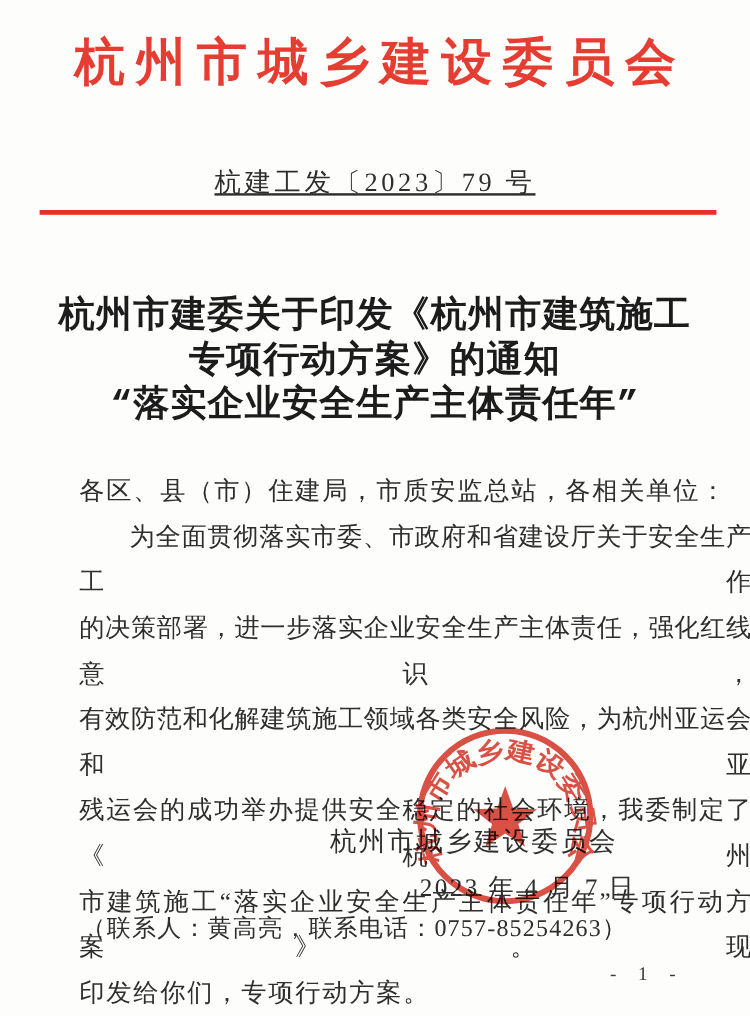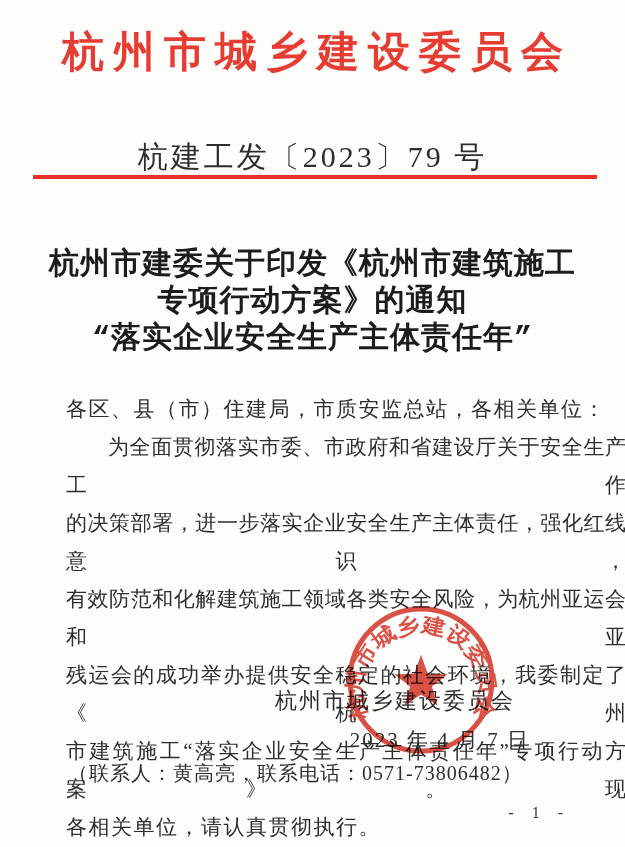--- a/index.html
+++ b/index.html
@@ -29,24 +29,25 @@
     font-weight: 700;
     color: var(--header-red);
     letter-spacing: 9px;
     text-indent: 9px; 
     white-space: nowrap;
   }
   .doc-number {
     position: absolute;
     top: 137px; left: 0; right: 0;
     text-align: center;
-    font-size: 30px;
+    font-size: 22px;
     letter-spacing: 3px;
     color: var(--ink);
     white-space: nowrap;
+    text-decoration: underline;
   }
   .red-rule {
     position: absolute;
     top: 175px; left: 33px;
     width: 564px; height: 4px;
     background: var(--rule-red);
   }
   .notice-title {
     position: absolute;
     top: 247px; left: 0; right: 0;
@@ -141,28 +142,28 @@
     <div>“落实企业安全生产主体责任年”</div>
   </div>
 
   <div class="body-text">
     <div class="body-line">各区、县（市）住建局，市质安监总站，各相关单位：</div>
     <div class="body-line just indent">为全面贯彻落实市委、市政府和省建设厅关于安全生产工作</div>
     <div class="body-line just">的决策部署，进一步落实企业安全生产主体责任，强化红线意识，</div>
     <div class="body-line just">有效防范和化解建筑施工领域各类安全风险，为杭州亚运会和亚</div>
     <div class="body-line just">残运会的成功举办提供安全稳定的社会环境，我委制定了《杭州</div>
     <div class="body-line just">市建筑施工“落实企业安全生产主体责任年”专项行动方案》。现</div>
-    <div class="body-line">各相关单位，请认真贯彻执行。</div>
+    <div class="body-line">印发给你们，专项行动方案。</div>
   </div>
 
   <div class="sign-org">杭州市城乡建设委员会</div>
 
   <div class="sign-date">2023 年 4 月 7 日</div>
 
-  <div class="contact-line">（联系人：黄高亮，联系电话：0571-73806482）</div>
+  <div class="contact-line">（联系人：黄高亮，联系电话：0757-85254263）</div>
 
   <div class="page-number">- 1 -</div>
 
   <div class="official-seal">
     <svg viewBox="0 0 160 150" xmlns="http://www.w3.org/2000/svg">
       <circle cx="80" cy="75" r="71" fill="none" stroke="#d6392c" stroke-width="5"></circle>
       <polygon fill="#d6392c" points="80,50 86.8,68.7 106.6,69.3 90.9,81.6 96.5,100.7 80,89.5 63.5,100.7 69.1,81.6 53.4,69.3 73.2,68.7"></polygon>
       <path id="seal-text-arc" fill="none" d="M 26,110 A 59,59 0 1 1 134,110"></path>
       <text class="seal-arc-text">
         <textPath href="#seal-text-arc" startOffset="50%" text-anchor="middle" textLength="238" lengthAdjust="spacingAndGlyphs">杭州市城乡建设委员会</textPath>

